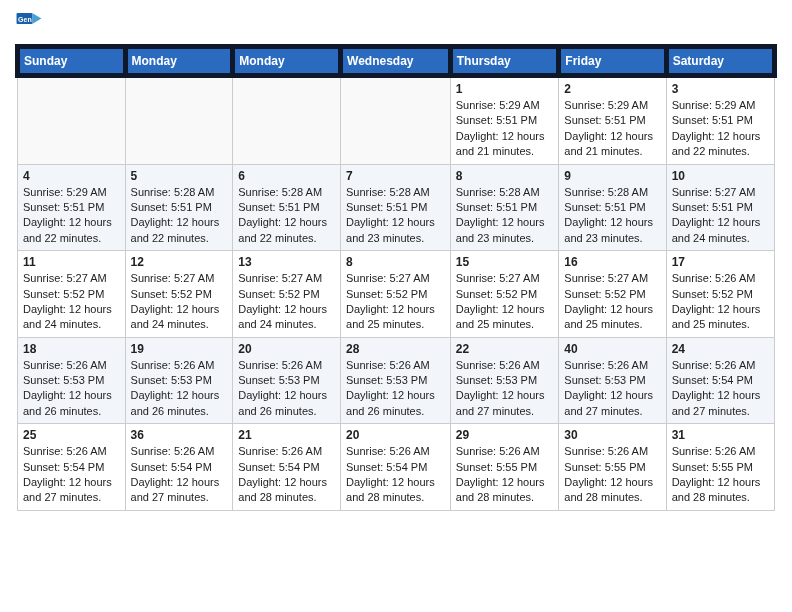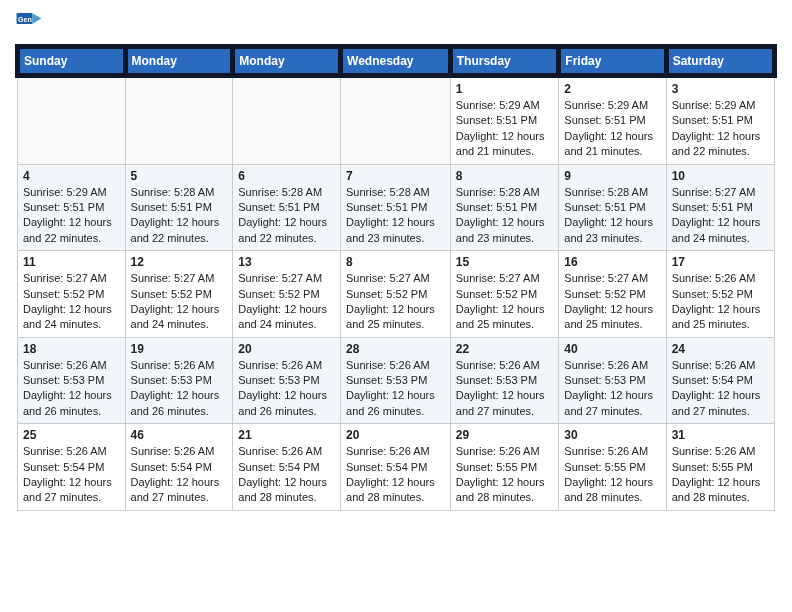--- a/index.html
+++ b/index.html
@@ -314,21 +314,21 @@
         </tr>
         <tr>
           <td>
             <span class="day-num">25</span>
             <div class="day-info" style="white-space: pre-line;">Sunrise: 5:26 AM
 Sunset: 5:54 PM
 Daylight: 12 hours
 and 27 minutes.</div>
           </td>
           <td>
-            <span class="day-num">46</span>
+            <span class="day-num">36</span>
             <div class="day-info" style="white-space: pre-line;">Sunrise: 5:26 AM
 Sunset: 5:54 PM
 Daylight: 12 hours
 and 27 minutes.</div>
           </td>
           <td>
             <span class="day-num">21</span>
             <div class="day-info" style="white-space: pre-line;">Sunrise: 5:26 AM
 Sunset: 5:54 PM
 Daylight: 12 hours

